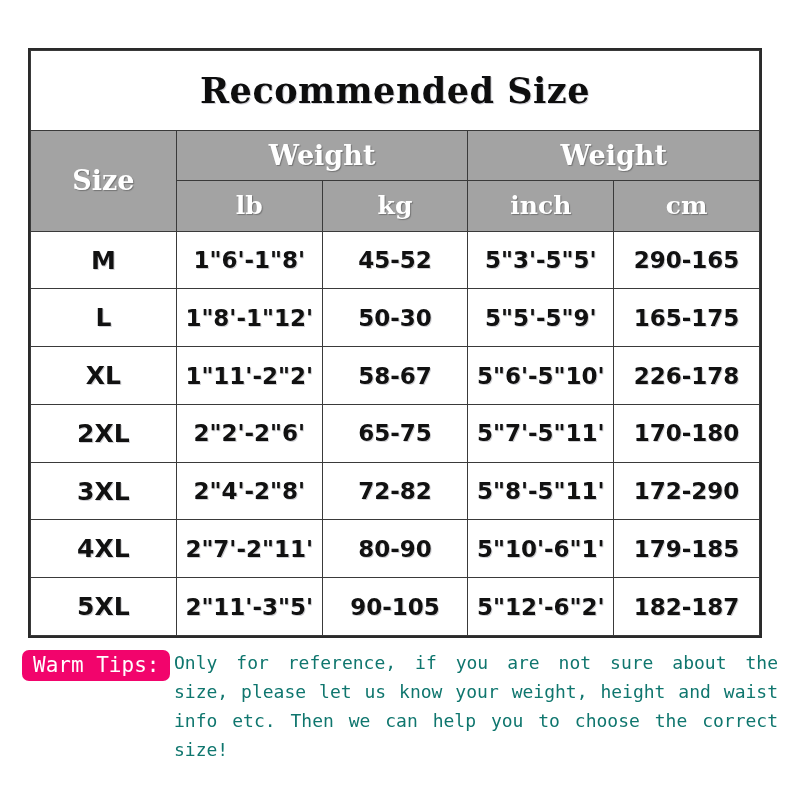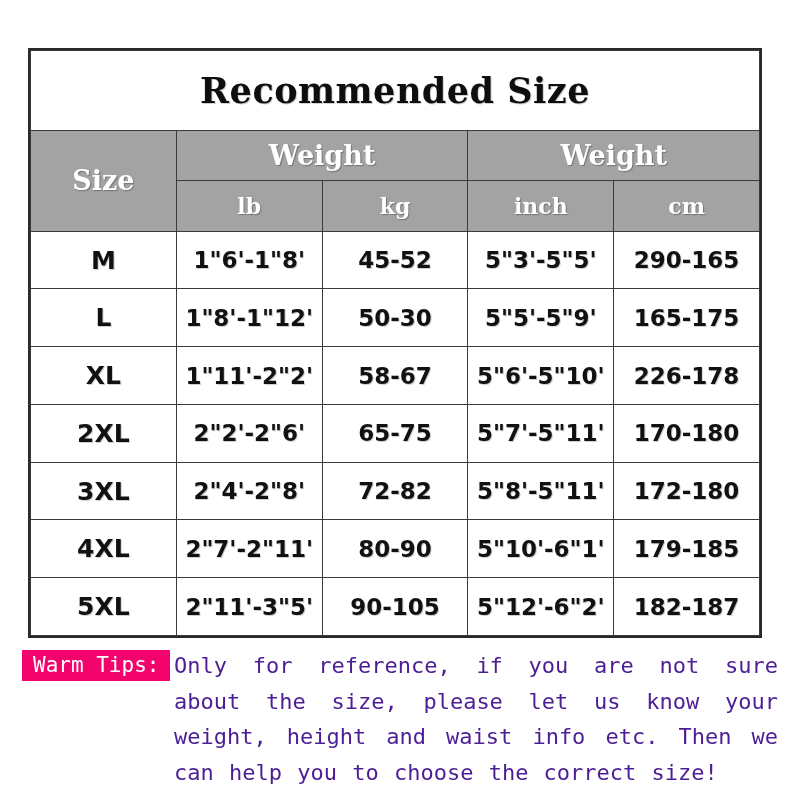--- a/index.html
+++ b/index.html
@@ -104,21 +104,21 @@
     font-weight: bold;
     font-size: 27px;
     text-shadow: 1px 1px 1px rgba(60,60,60,0.45);
     position: relative;
     z-index: 20;
   }
   th.hdr-size { height: 96px; margin-left: 36px; }
   th.hdr-group { height: 48px; }
   th.hdr-sub {
     height: 48px;
-    font-size: 22px;
+    font-size: 25px;
   }
 
   
   td.cell {
     background: #ffffff;
     height: 55px;
     font-family: "DejaVu Sans", sans-serif;
     font-weight: bold;
     font-size: 24px;
     color: #111111;
@@ -149,25 +149,26 @@
     font-family: "DejaVu Sans Mono", monospace;
     font-size: 21px;
     font-weight: normal;
     padding: 4px 11px 5px 11px;
     line-height: 1.05;
     letter-spacing: 0px;
     vertical-align: top;
     position: absolute;
     left: 0;
     top: 2px;
+    border-radius: 7px;
   }
   .tips-text {
     font-family: "DejaVu Sans Mono", monospace;
-    font-size: 22px;
-    color: #4c1d95;
+    font-size: 18px;
+    color: #0f766e;
     line-height: 1.62;
     margin: 0;
     padding: 0 0 0 152px;
     text-align: justify;
     text-align-last: left;
     letter-spacing: 0px;
     word-spacing: 2px;
   }
 </style>
 </head>
@@ -232,21 +233,21 @@
           <td class="cell cell-val">65-75</td>
           <td class="cell cell-val">5"7'-5"11'</td>
           <td class="cell cell-val">170-180</td>
         </tr>
 
         <tr>
           <td class="cell cell-size">3XL</td>
           <td class="cell cell-val">2"4'-2"8'</td>
           <td class="cell cell-val">72-82</td>
           <td class="cell cell-val">5"8'-5"11'</td>
-          <td class="cell cell-val">172-180</td>
+          <td class="cell cell-val">172-290</td>
         </tr>
 
         <tr>
           <td class="cell cell-size">4XL</td>
           <td class="cell cell-val">2"7'-2"11'</td>
           <td class="cell cell-val">80-90</td>
           <td class="cell cell-val">5"10'-6"1'</td>
           <td class="cell cell-val">179-185</td>
         </tr>
 

